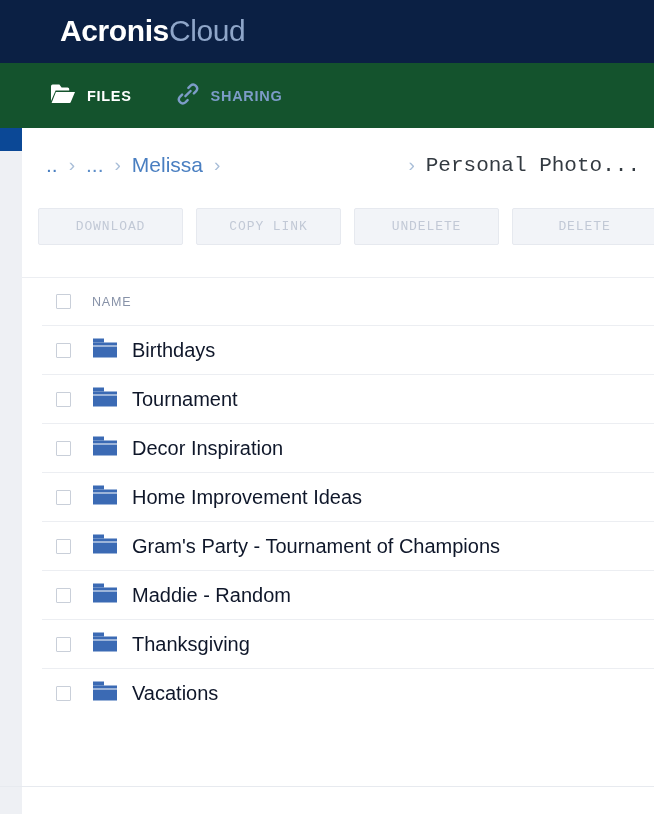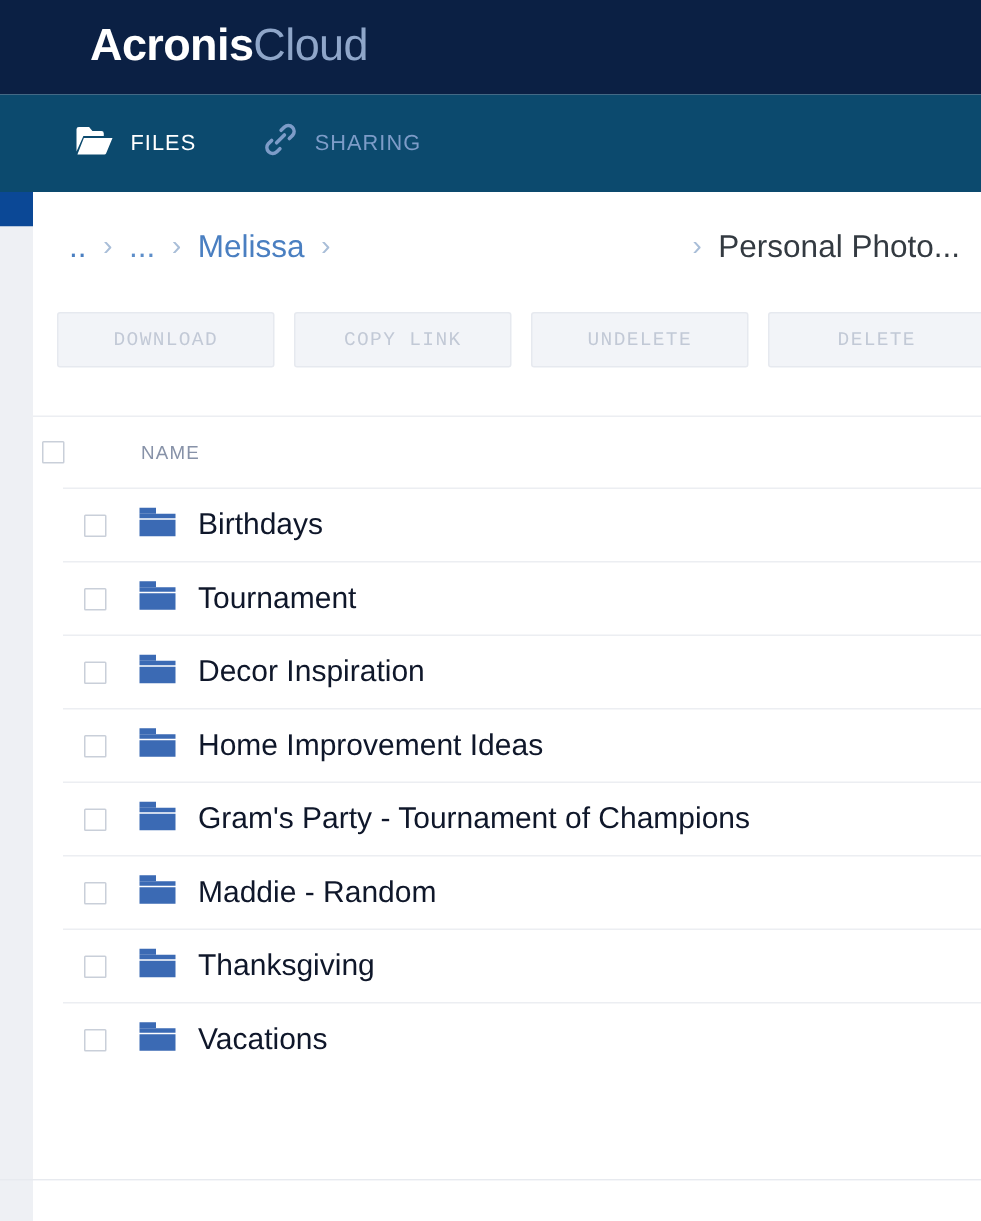--- a/index.html
+++ b/index.html
@@ -49,21 +49,22 @@
     color: #8fa6c9;
     font-weight: 300;
   }
 
   
   .navbar {
     position: absolute;
     left: 0; top: 63px;
     width: 654px;
     height: 65px;
-    background: #0c4a6e;
+    background: #14532d;
+    font-weight: bold;
   }
   
   .nav-nub {
     position: absolute;
     left: 0; top: 128px;
     width: 22px;
     height: 23px;
     background: #0b4896;
   }
 
@@ -124,20 +125,21 @@
   .crumb {
     font-size: 21px;
     color: #4a7fc1;
     white-space: nowrap;
     cursor: pointer;
   }
   .crumb.muted { color: #5d8ec9; }
   .crumb.current {
     color: #333a41;
     cursor: default;
+    font-family: Liberation Mono, monospace;
   }
   .crumb-sep {
     font-size: 19px;
     color: #a9bed8;
     margin: 0 11px;
     font-weight: 300;
     user-select: none;
   }
   .crumb-spacer { flex: 1 1 auto; }
 
@@ -170,21 +172,21 @@
     position: absolute;
     left: 0;
     top: 149px;
     width: 632px;
   }
   .thead {
     height: 48px;
     display: flex;
     align-items: center;
     border-top: 1px solid #eceef2;
-    gap: 30px;
+    padding-left: 28px;
   }
   .th-name {
     font-size: 12.5px;
     letter-spacing: 0.8px;
     color: #8792a8;
     margin-left: 21px;
   }
   .row {
     height: 49px;
     display: flex;

